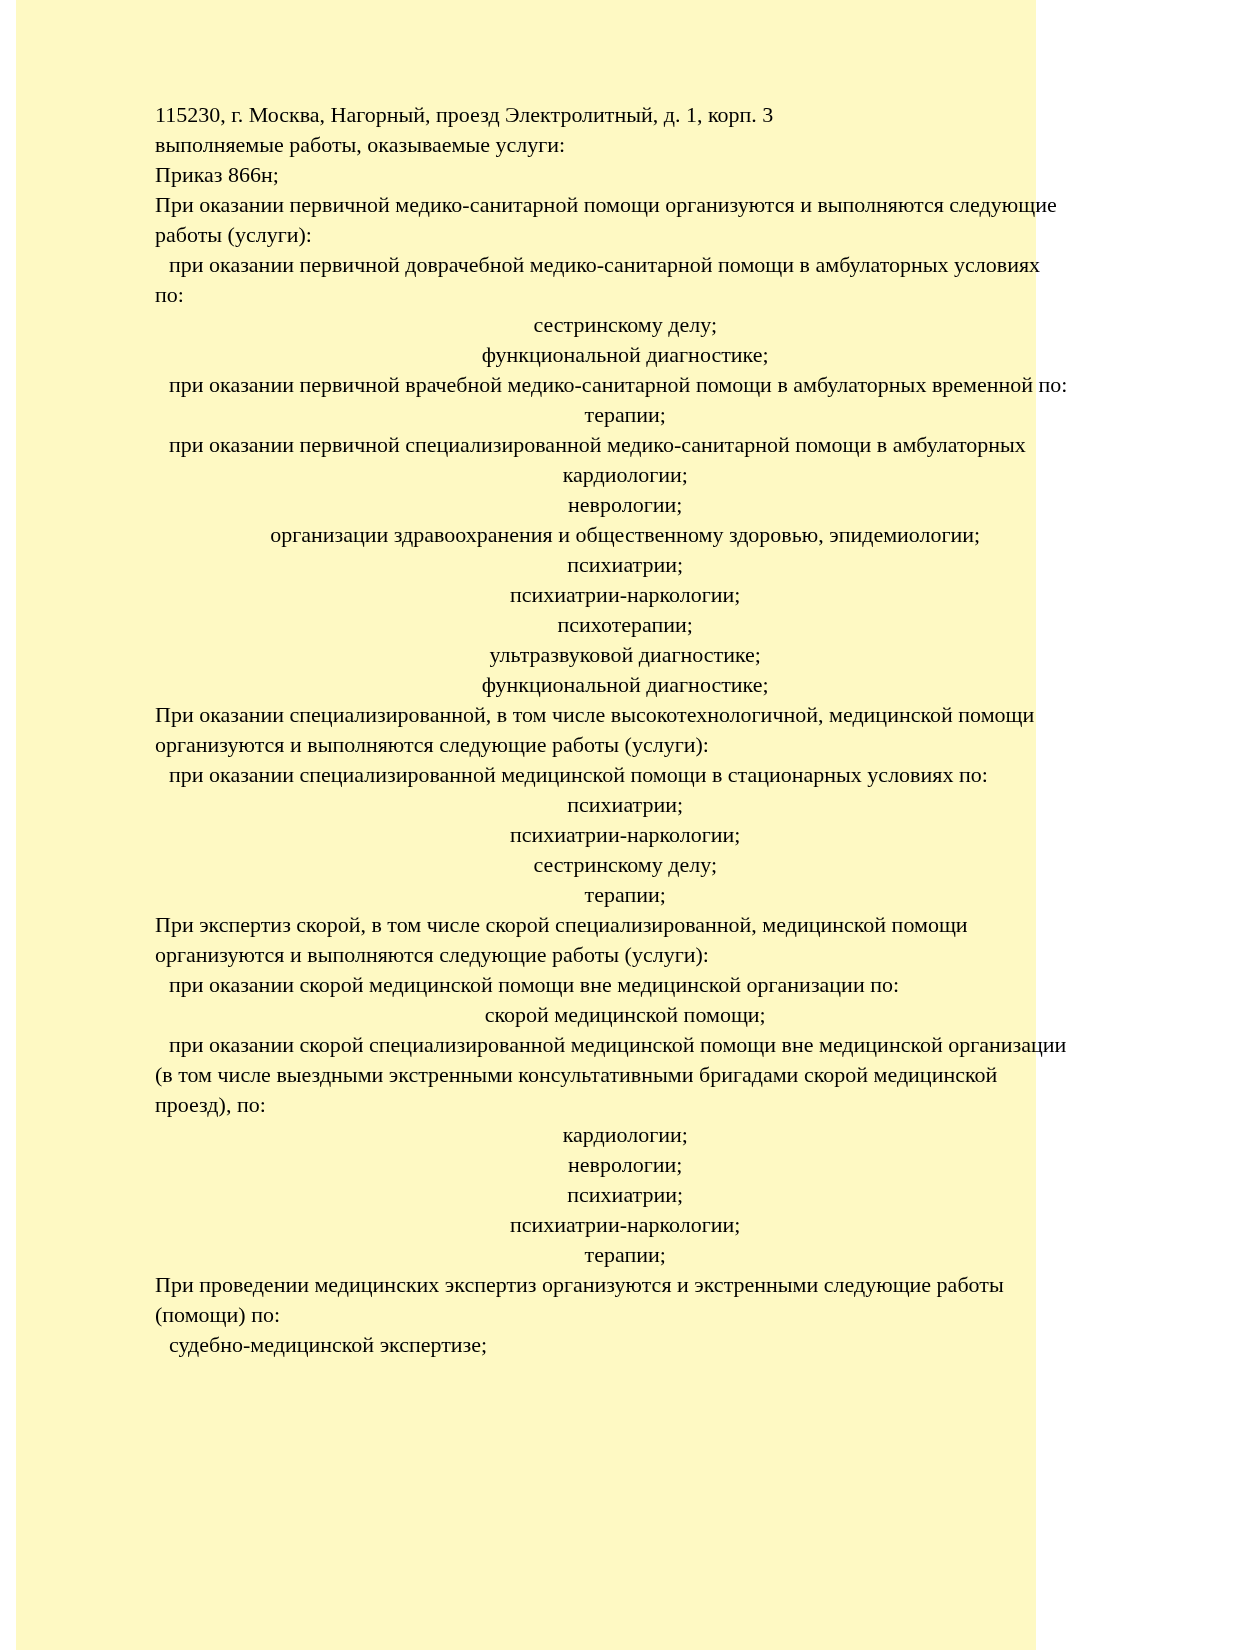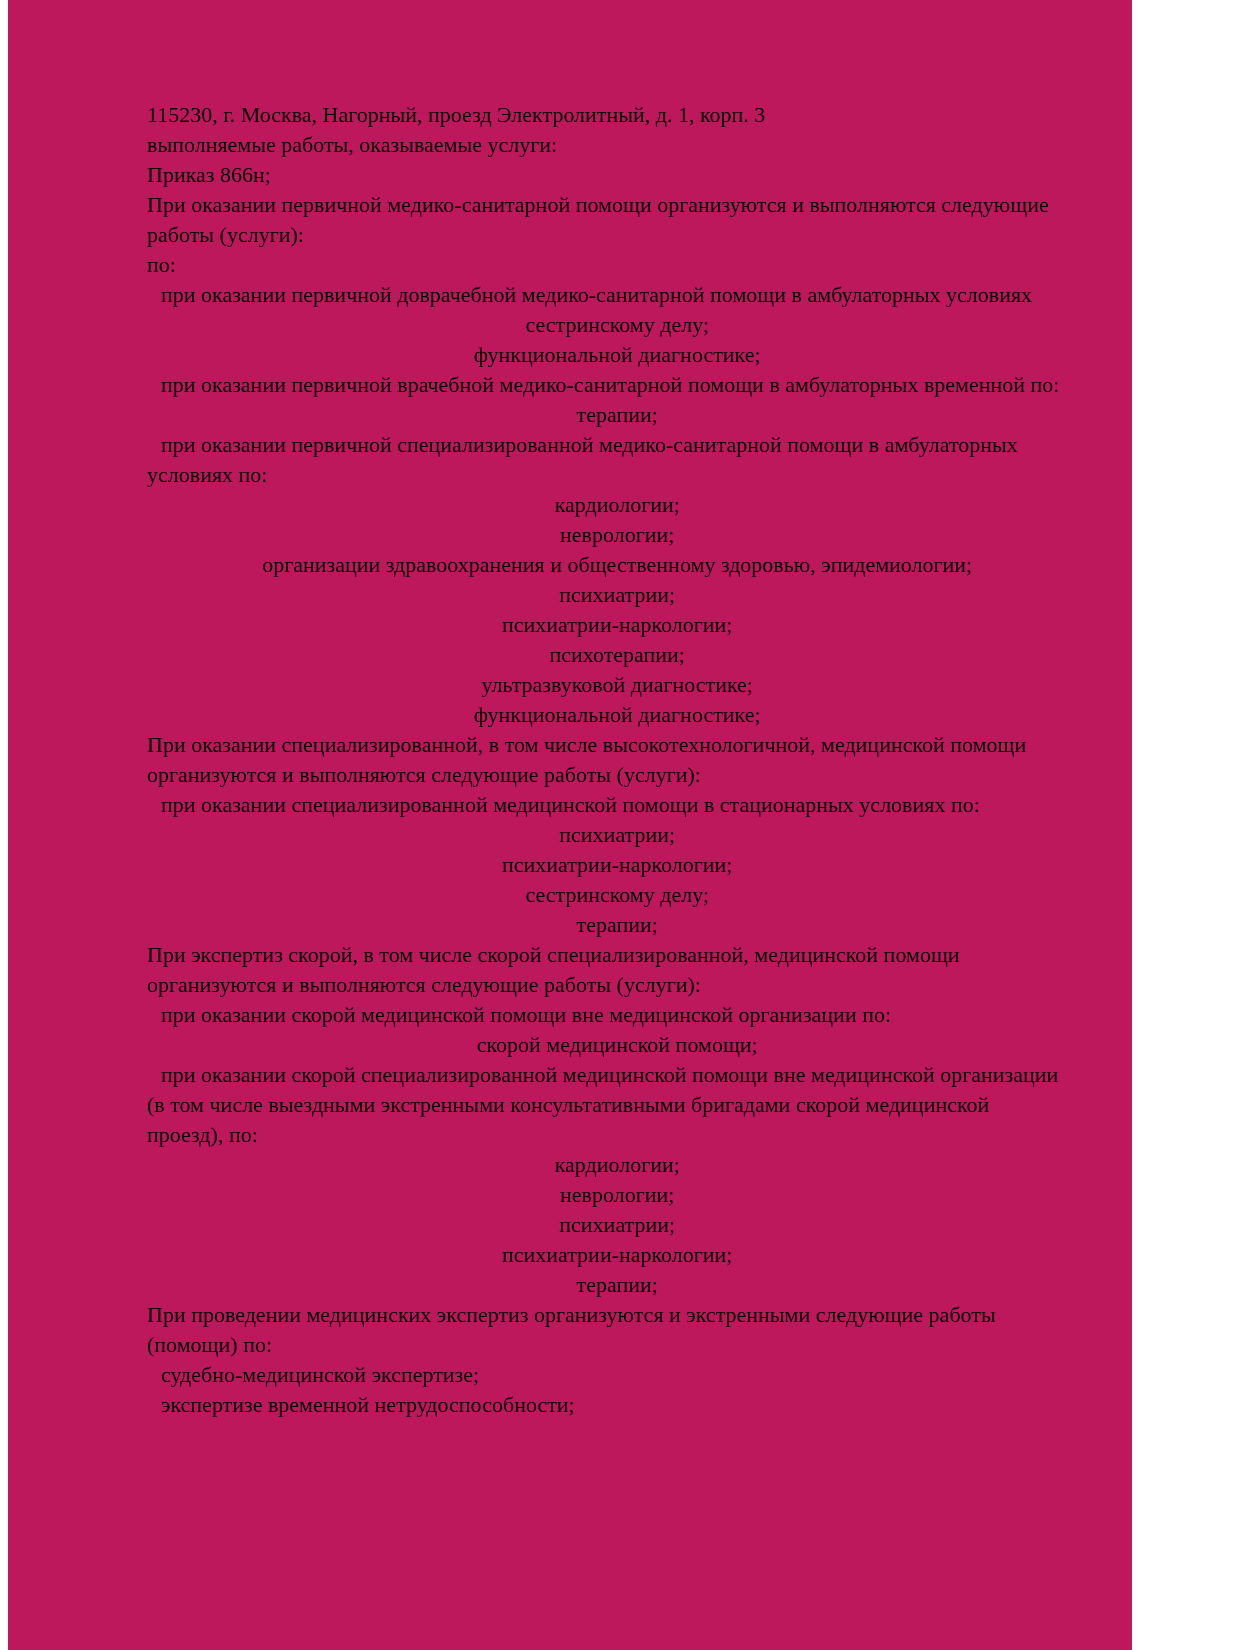--- a/index.html
+++ b/index.html
@@ -8,25 +8,25 @@
   }
   body {
     width: 1240px;
     height: 1650px;
     background: #ffffff;
     position: relative;
     overflow: hidden;
   }
   .page {
     position: absolute;
-    left: 8px;
+    left: 16px;
     top: 0;
-    width: 1124px;
+    width: 1020px;
     height: 1650px;
-    background: #be185d;
+    background: #fef9c3;
   }
   .doc-text {
     position: absolute;
     left: 139px;
     top: 100px;
     font-family: "Liberation Serif", "DejaVu Serif", serif;
     font-size: 22px;
     line-height: 30px;
     color: #000000;
   }
@@ -41,28 +41,27 @@
 </head>
 <body>
 
 <div class="page">
   <div class="doc-text">
       <div class="doc-line indent-0">115230, г. Москва, Нагорный, проезд Электролитный, д. 1, корп. 3</div>
       <div class="doc-line indent-0">выполняемые работы, оказываемые услуги:</div>
       <div class="doc-line indent-0">Приказ 866н;</div>
       <div class="doc-line indent-0">При оказании первичной медико-санитарной помощи организуются и выполняются следующие</div>
       <div class="doc-line indent-0">работы (услуги):</div>
+      <div class="doc-line indent-1">при оказании первичной доврачебной медико-санитарной помощи в амбулаторных условиях</div>
       <div class="doc-line indent-0">по:</div>
-      <div class="doc-line indent-1">при оказании первичной доврачебной медико-санитарной помощи в амбулаторных условиях</div>
       <div class="doc-line indent-2">сестринскому делу;</div>
       <div class="doc-line indent-2">функциональной диагностике;</div>
       <div class="doc-line indent-1">при оказании первичной врачебной медико-санитарной помощи в амбулаторных временной по:</div>
       <div class="doc-line indent-2">терапии;</div>
       <div class="doc-line indent-1">при оказании первичной специализированной медико-санитарной помощи в амбулаторных</div>
-      <div class="doc-line indent-0">условиях по:</div>
       <div class="doc-line indent-2">кардиологии;</div>
       <div class="doc-line indent-2">неврологии;</div>
       <div class="doc-line indent-2">организации здравоохранения и общественному здоровью, эпидемиологии;</div>
       <div class="doc-line indent-2">психиатрии;</div>
       <div class="doc-line indent-2">психиатрии-наркологии;</div>
       <div class="doc-line indent-2">психотерапии;</div>
       <div class="doc-line indent-2">ультразвуковой диагностике;</div>
       <div class="doc-line indent-2">функциональной диагностике;</div>
       <div class="doc-line indent-0">При оказании специализированной, в том числе высокотехнологичной, медицинской помощи</div>
       <div class="doc-line indent-0">организуются и выполняются следующие работы (услуги):</div>
@@ -79,15 +78,14 @@
       <div class="doc-line indent-0">(в том числе выездными экстренными консультативными бригадами скорой медицинской</div>
       <div class="doc-line indent-0">проезд), по:</div>
       <div class="doc-line indent-2">кардиологии;</div>
       <div class="doc-line indent-2">неврологии;</div>
       <div class="doc-line indent-2">психиатрии;</div>
       <div class="doc-line indent-2">психиатрии-наркологии;</div>
       <div class="doc-line indent-2">терапии;</div>
       <div class="doc-line indent-0">При проведении медицинских экспертиз организуются и экстренными следующие работы</div>
       <div class="doc-line indent-0">(помощи) по:</div>
       <div class="doc-line indent-1">судебно-медицинской экспертизе;</div>
-      <div class="doc-line indent-1">экспертизе временной нетрудоспособности;</div>
     </div>
 </div>
 
 </body></html>

